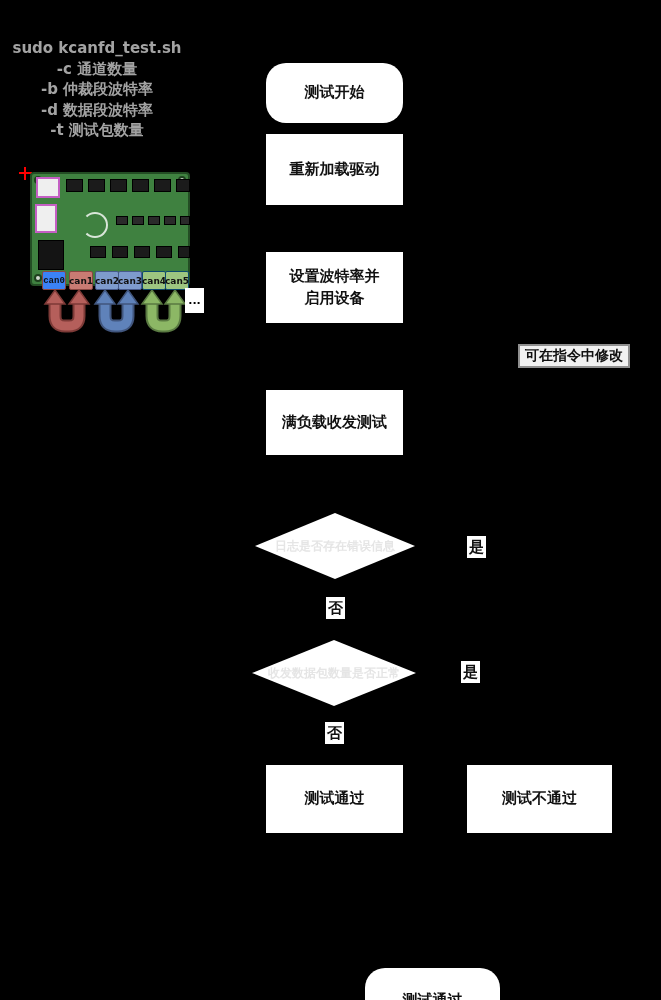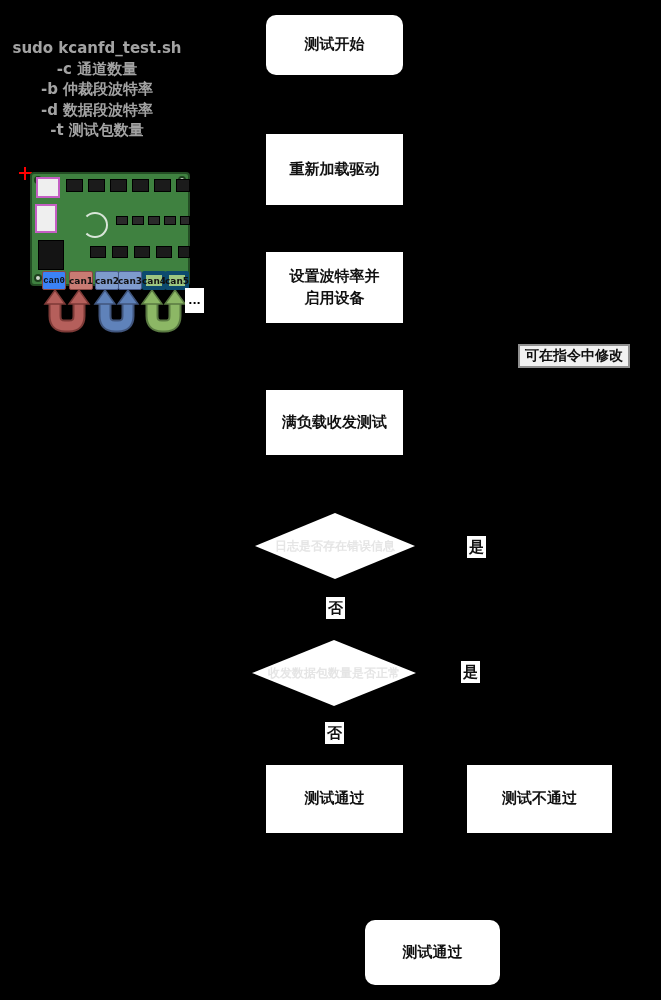--- a/index.html
+++ b/index.html
@@ -17,30 +17,30 @@
   .hole{position:absolute;width:8px;height:8px;border-radius:50%;background:#cfd8cf;border:2px solid #1e401e;box-sizing:border-box;}
   .chip{position:absolute;background:#1b1b1b;border:1px solid #000;box-sizing:border-box;}
   .conn{position:absolute;background:#efefef;border:2px solid #c45fc4;box-sizing:border-box;}
   .logo{position:absolute;left:50px;top:38px;width:26px;height:26px;border:2px solid #d9e6d9;
         border-radius:50%;border-left-color:transparent;box-sizing:border-box;}
   .port{position:absolute;top:97px;width:24px;height:19px;border-radius:2px;display:flex;
         align-items:center;justify-content:center;font-size:9px;font-weight:bold;color:#111;
         box-sizing:border-box;}
   .port.p-red{border:1px solid #8a4742;}
   .port.p-blue{border:1px solid #46598a;}
-  .port.p-green{border:4px solid #0c4a6e;text-align:center;}
+  .port.p-green{border:1px solid #0c4a6e;text-align:center;}
   .arrows{position:absolute;left:40px;top:290px;}
   .dots{position:absolute;left:185px;top:288px;width:19px;height:25px;background:#fff;
         display:flex;align-items:center;justify-content:center;color:#000;font-weight:bold;
         font-size:11px;letter-spacing:0;}
   
   .node{position:absolute;background:#fff;color:#111;display:flex;flex-direction:column;
         align-items:center;justify-content:center;font-weight:bold;font-size:15px;
         text-align:center;line-height:1.45;}
-  .rounded{border-radius:10px;}
+  .rounded{border-radius:20px;margin-top:48px;}
   .diamond{position:absolute;}
   .diamond svg{position:absolute;left:0;top:0;width:100%;height:100%;}
   .dtext{position:absolute;left:0;top:0;width:100%;height:100%;display:flex;align-items:center;
          justify-content:center;color:#e5e5e5;font-weight:bold;font-size:12px;}
   .tag{position:absolute;background:#fff;color:#111;font-weight:bold;font-size:15px;
        padding:2px 2px;line-height:18px;}
   .note{position:absolute;left:518px;top:344px;width:112px;height:24px;background:#f1f1f1;
         border:2px solid #8f8f8f;box-sizing:border-box;display:flex;align-items:center;
         justify-content:center;font-weight:bold;font-size:14px;color:#111;}
 </style>

